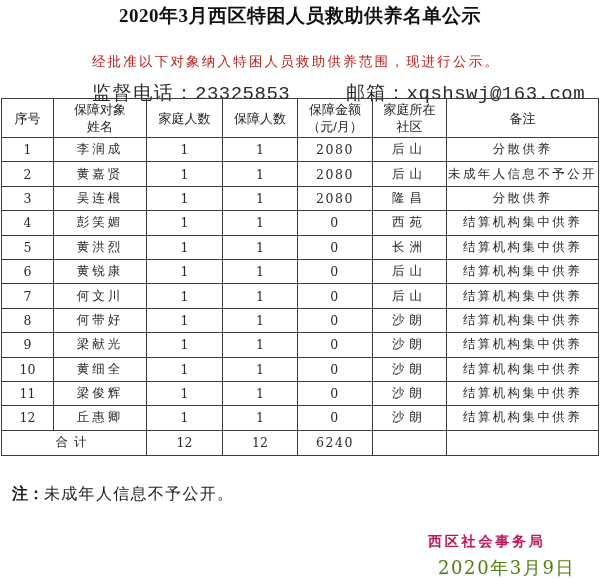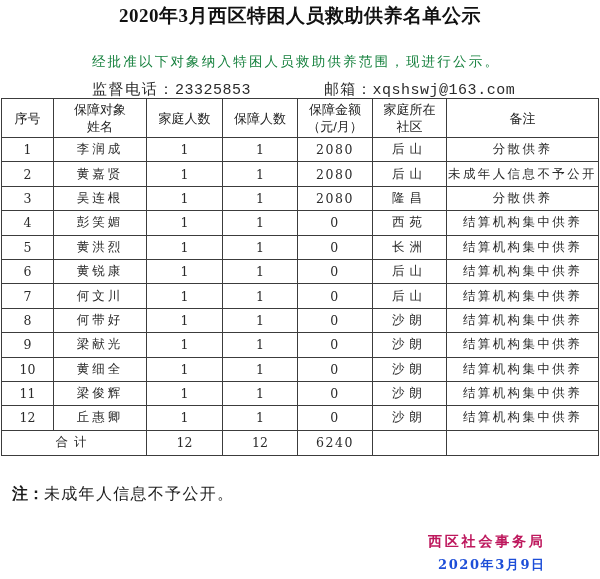--- a/index.html
+++ b/index.html
@@ -8,25 +8,25 @@
     background:#ffffff; color:#1c1c1c;
     font-family:"DejaVu Serif", "Liberation Serif", serif;
   }
   .title {
     position:absolute; top:3px; left:0; width:600px; text-align:center;
     font-family:"Liberation Serif", "DejaVu Serif", serif;
     font-size:19px; font-weight:bold; color:#111; letter-spacing:0.5px;
   }
   .intro1 {
     position:absolute; top:53px; left:0; width:592px; text-align:center;
-    font-size:13.5px; letter-spacing:2.2px; color:#15803d;
-  }
-  .intro2 { position:absolute; top:80px; left:0; width:600px; height:20px; font-size:15px; color:#2a2a2a; }
+    font-size:13.5px; letter-spacing:2.2px; color:#b91c1c;
+  }
+  .intro2 { position:absolute; top:80px; left:0; width:600px; height:20px; font-size:19px; color:#2a2a2a; }
   .intro2 .phone { position:absolute; left:92px; letter-spacing:1.6px; }
-  .intro2 .email { position:absolute; left:324px; letter-spacing:1.2px; }
+  .intro2 .email { position:absolute; left:346px; letter-spacing:1.2px; }
   .mono { font-family:"Liberation Mono", "DejaVu Sans Mono", monospace; letter-spacing:0.5px; }
 
   table.roster {
     position:absolute; left:1px; top:98px; width:597px;
     border-collapse:collapse; table-layout:fixed;
     font-size:12.5px; color:#2a2a2a;
   }
   table.roster th, table.roster td {
     border:1px solid #3c3c3c; text-align:center; vertical-align:middle;
     padding:0; overflow:hidden; white-space:nowrap;
@@ -40,21 +40,21 @@
   td.cell-name { letter-spacing:3px; }
   td.cell-community { letter-spacing:5px; }
   td.cell-remark { letter-spacing:2.4px; }
   td.cell-amount { letter-spacing:1.5px; }
   tr.total-row td { height:24px; }
 
   .note { position:absolute; top:484px; left:12px; font-size:16px; color:#1c1c1c; }
   .note .label { font-weight:bold; }
   .note .text { letter-spacing:1.3px; }
   .sig-org { position:absolute; top:533px; left:428px; font-size:14px; font-weight:bold; letter-spacing:2.8px; color:#be185d; }
-  .sig-date { position:absolute; top:556px; left:438px; font-size:13px; font-weight:bold; letter-spacing:1.6px; color:#1d4ed8; }
+  .sig-date { position:absolute; top:556px; left:438px; font-size:18px; font-weight:normal; letter-spacing:1.6px; color:#4d7c0f; }
 </style>
 </head>
 <body>
 
 <div class="title">2020年3月西区特困人员救助供养名单公示</div>
 
 <div class="intro1">经批准以下对象纳入特困人员救助供养范围，现进行公示。</div>
 
 <div class="intro2">
   <span class="phone"><span>监督电话：</span><span class="mono">23325853</span></span>

